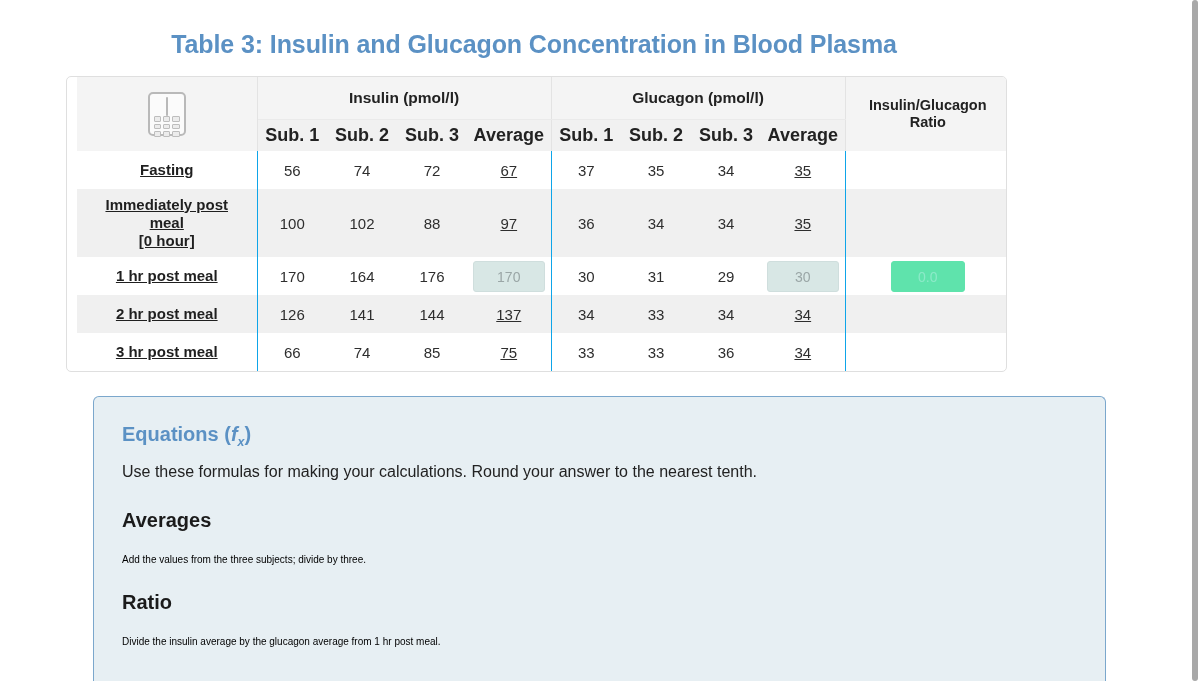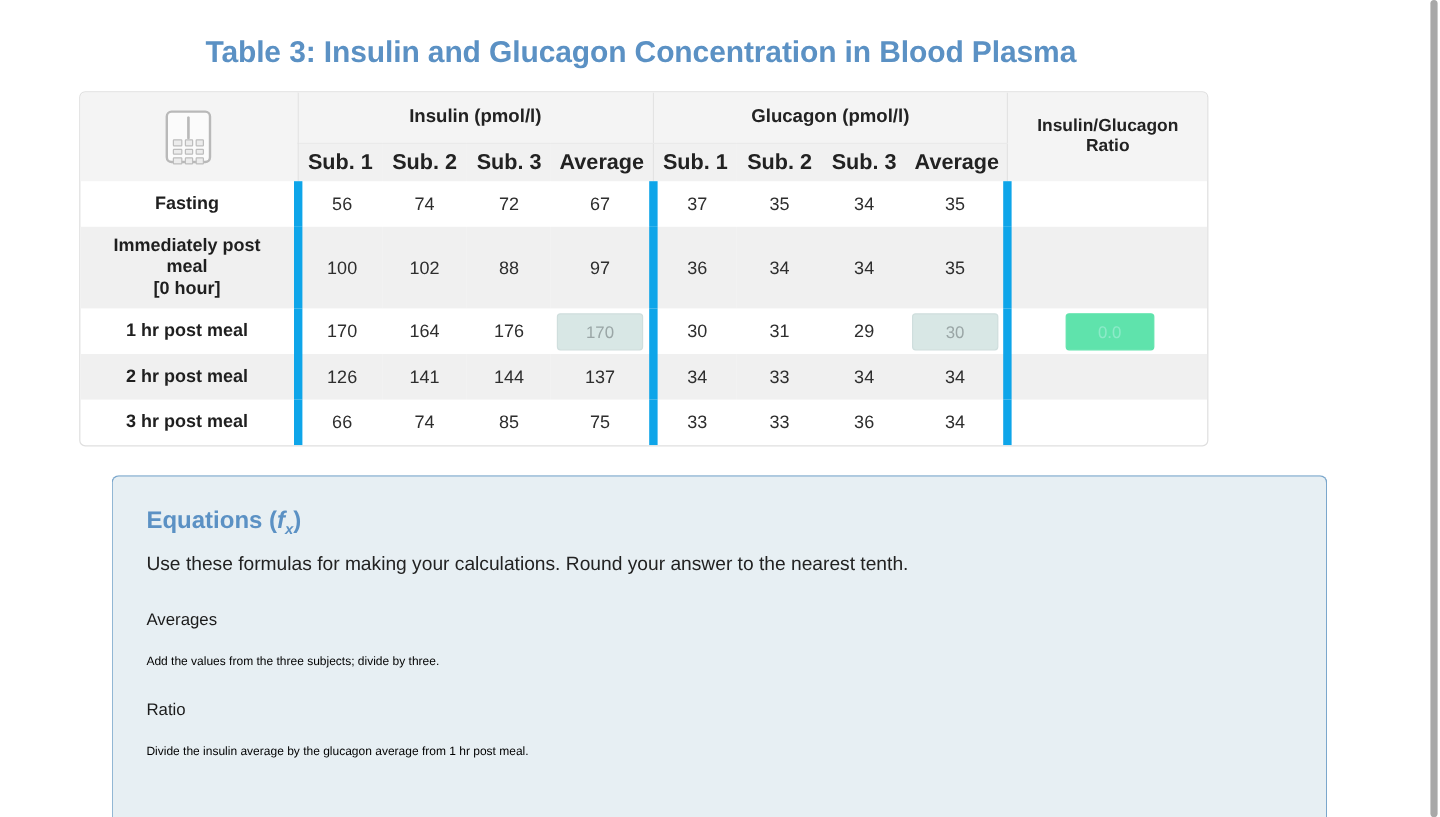--- a/index.html
+++ b/index.html
@@ -31,20 +31,21 @@
 
   
   .table-card {
     position: absolute;
     left: 66px; top: 76px;
     width: 941px;
     border: 1px solid #dfdfdf;
     border-radius: 5px;
     background: #ffffff;
     overflow: hidden;
+    padding-left: 10px;
   }
   table.data {
     width: 100%;
     border-collapse: collapse;
     table-layout: fixed;
   }
   table.data th, table.data td {
     padding: 0;
     text-align: center;
     vertical-align: middle;
@@ -95,21 +96,21 @@
   tbody tr td { height: 38px; }
   tbody tr.alt td { background: #f0f0f0; margin-left: 44px; }
   tbody tr td.rowlabel {
     font-weight: bold;
     font-size: 15px;
     color: #1f1f1f;
     line-height: 1.22;
     padding: 4px 6px;
   }
   tbody tr.tall td { height: 68px; }
-  tbody tr td.sep { border-right: 7px solid #0ea5e9; }
+  tbody tr td.sep { border-right: 1px solid #0ea5e9; text-decoration: underline; }
 
   
   .inputbox {
     display: inline-block;
     width: 72px;
     height: 31px;
     line-height: 31px;
     border-radius: 3px;
     font-size: 14px;
     text-align: center;
@@ -174,22 +175,22 @@
     margin: 0 0 14px 0;
   }
   .eq-title .fx { font-style: italic; font-weight: bold; }
   .eq-title .fx sub { font-size: 0.62em; font-style: italic; }
   .eq-lead {
     font-size: 16px;
     color: #222;
     margin: 0 0 28px 0;
   }
   .eq-h {
-    font-size: 14px;
-    font-weight: normal;
+    font-size: 20px;
+    font-weight: bold;
     color: #1b1b1b;
     margin: 0 0 22px 0;
   }
   .eq-p {
     font-size: 10px;
     color: #000000;
     margin: 0 0 26px 0;
   }
 
   

